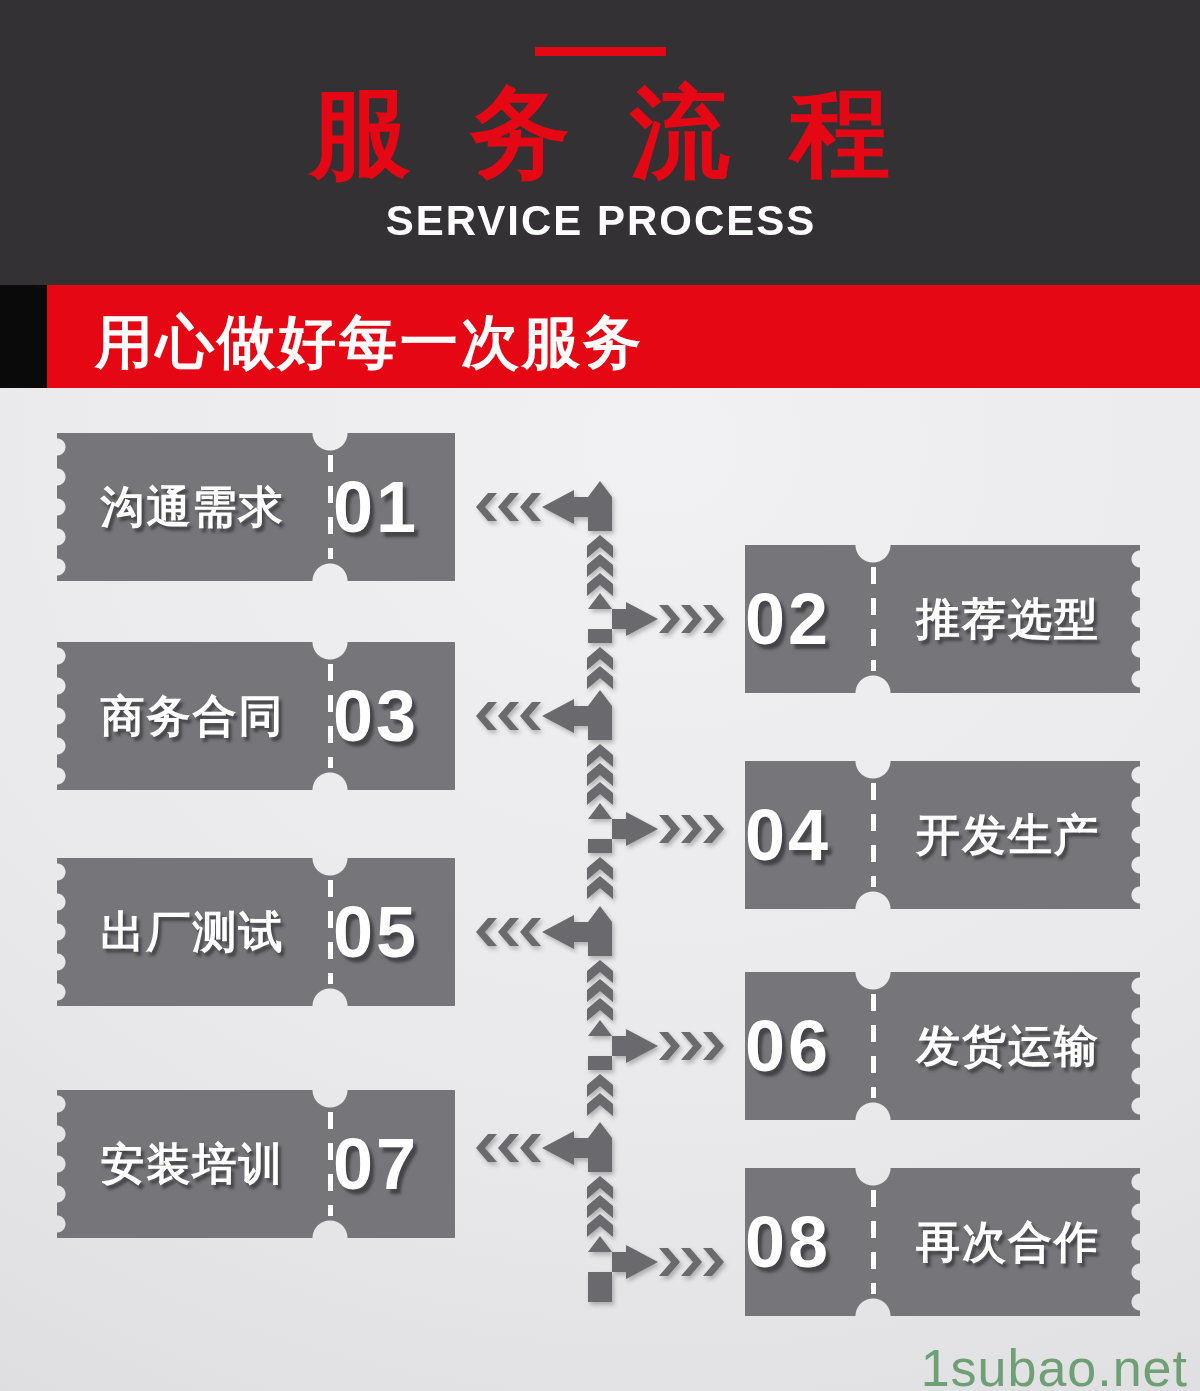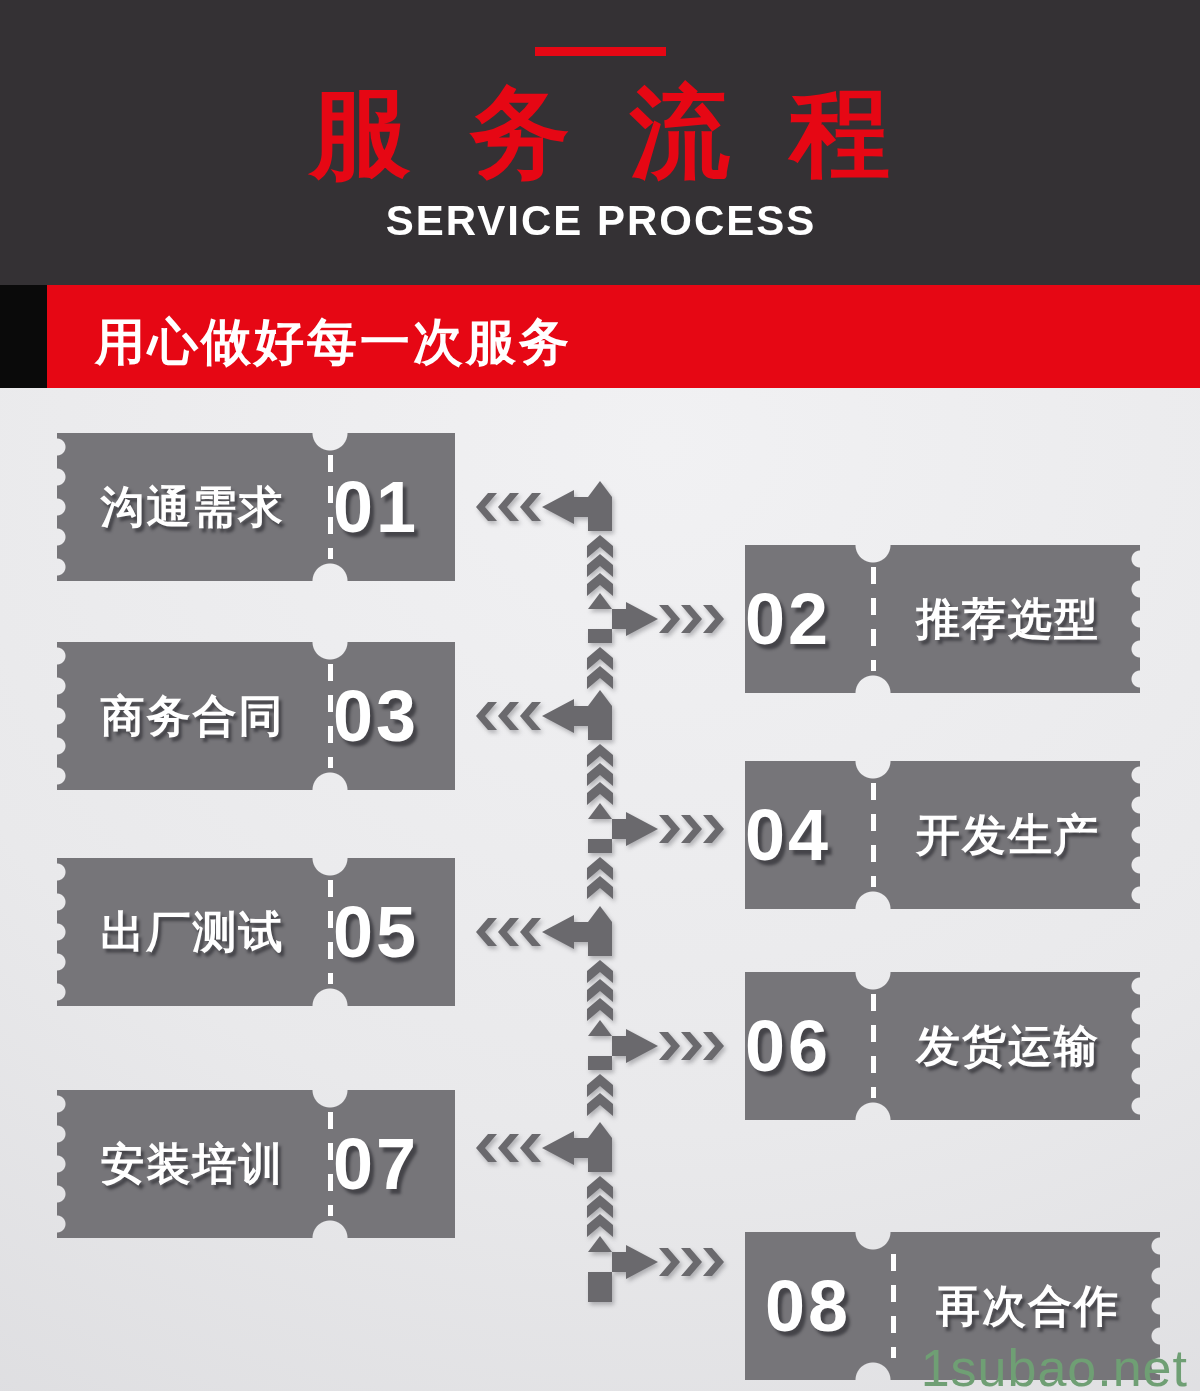--- a/index.html
+++ b/index.html
@@ -26,36 +26,36 @@
   }
   
   .banner{
     position:absolute;left:0;top:285px;width:1200px;height:103px;background:#e60714;
   }
   .banner-block{
     position:absolute;left:0;top:0;width:47px;height:103px;background:#0a0a0a;
   }
   .banner-text{
     position:absolute;left:95px;top:0;height:115px;display:flex;align-items:center;
-    font-size:50px;color:#ffffff;font-weight:bold;letter-spacing:3px;white-space:nowrap;
+    font-size:58px;color:#ffffff;font-weight:bold;letter-spacing:3px;white-space:nowrap;
   }
   
   .stage{position:absolute;left:0;top:388px;width:1200px;height:1003px;}
   svg.arrows{position:absolute;left:0;top:-388px;width:1200px;height:1391px;pointer-events:none;
     filter:drop-shadow(2px 3px 2px rgba(30,30,35,.28));}
   
   .ticket{
     position:absolute;height:148px;background:#767579;display:flex;align-items:center;
     color:#fff;filter:drop-shadow(3px 5px 4px rgba(40,40,45,.35));
   }
   .ticket.left{left:57px;width:398px;}
   .ticket.right{left:745px;width:395px;}
   
   .s1{top:45px;}  .s3{top:254px;} .s5{top:470px;} .s7{top:686px;margin-top:16px;}
-  .s2{top:157px;} .s4{top:373px;} .s6{top:584px;} .s8{top:844px;padding-left:20px;}
+  .s2{top:157px;} .s4{top:373px;} .s6{top:584px;} .s8{top:780px;}
   .ticket.left{
     -webkit-mask-image:
       radial-gradient(circle at 273px 0,      transparent 17px, #000 18px),
       radial-gradient(circle at 273px 100%,   transparent 17px, #000 18px),
       radial-gradient(circle at 0 14px,  transparent 8px, #000 9px),
       radial-gradient(circle at 0 44px,  transparent 8px, #000 9px),
       radial-gradient(circle at 0 74px,  transparent 8px, #000 9px),
       radial-gradient(circle at 0 104px, transparent 8px, #000 9px),
       radial-gradient(circle at 0 134px, transparent 8px, #000 9px);
     -webkit-mask-composite:destination-in;

